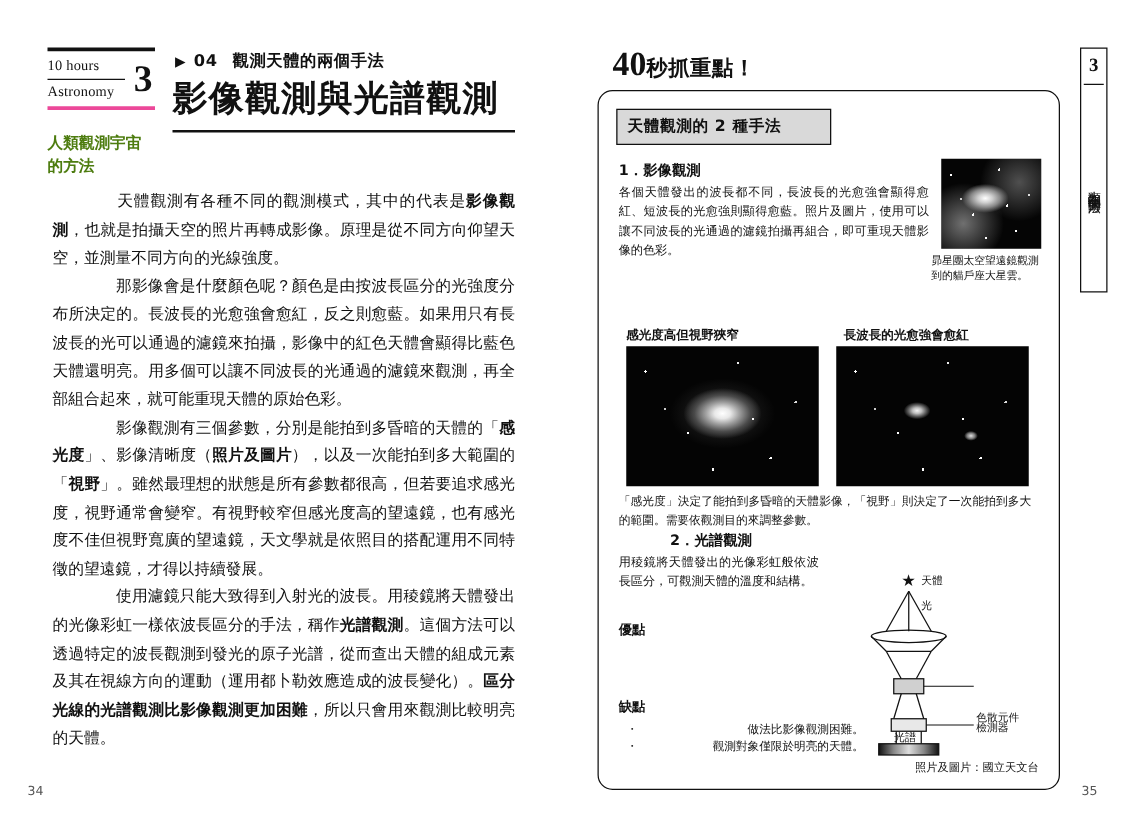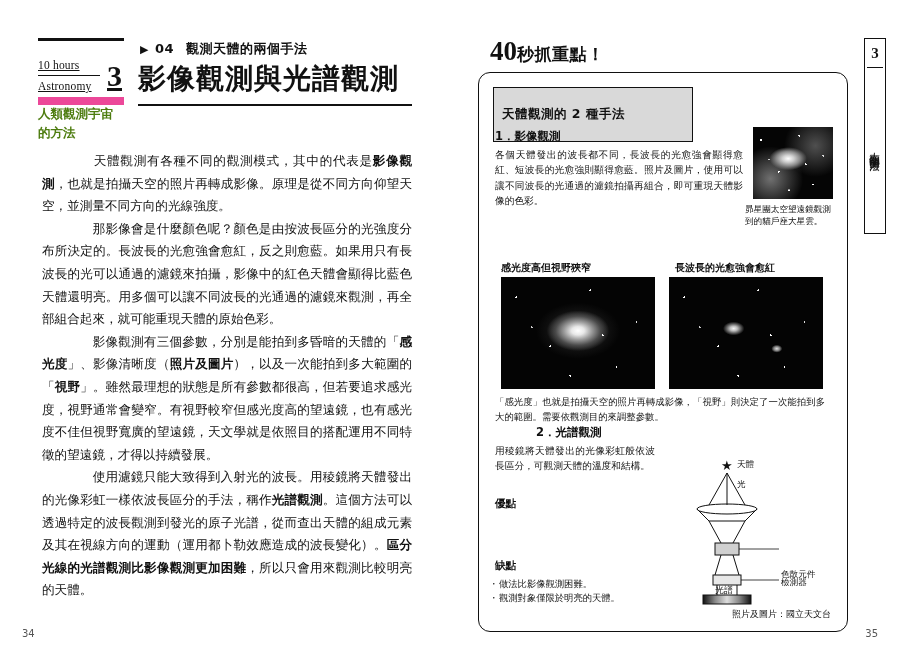--- a/index.html
+++ b/index.html
@@ -22,23 +22,23 @@
   }
   .page-left { left: 0; width: 450px; }
   .page-right { left: 450px; width: 450px; }
 
   
   .chapter-badge {
     position: absolute;
     left: 38px; top: 38px;
     width: 86px;
     border-top: 3px solid #111;
-    border-bottom: 8px solid #ec4899;
-    padding: 16px 0 3px 0;
-    display: flex; align-items: center; text-decoration: underline;
+    border-bottom: 3px solid #ec4899;
+    padding: 4px 0 3px 0;
+    display: flex; align-items: center;
   }
   .chapter-badge .lines {
     flex: 1;
     font-size: 11.5px; line-height: 16px;
     font-family: "Liberation Serif", serif;
     letter-spacing: .2px;
   }
   .chapter-badge .lines .l1 {
     border-bottom: 1px solid #111;
     padding-bottom: 2px;
@@ -143,26 +143,26 @@
     position: absolute;
     left: 28px; top: 72px;
     width: 370px; height: 560px;
     border: 1.6px solid #111;
     border-radius: 12px;
     background: #fff;
   }
   .panel-title {
     position: absolute;
     left: 14px; top: 14px;
-    width: 200px;
+    width: 172px;
     background: #d9d9d9;
     border: 1.2px solid #111;
     font-size: 12.5px;
     font-weight: bold;
-    padding: 18px 8px;
+    padding: 5px 8px;
     letter-spacing: .5px;
   }
   .sub-h {
     position: absolute;
     font-size: 11.5px;
     font-weight: bold;
   }
   .sub-h1 { left: 16px; top: 56px; }
   .sub-h2 { left: 16px; top: 352px; margin-left: 41px; }
   .para {
@@ -242,21 +242,21 @@
   }
   .pc1 { left: 16px; top: 424px; }
   .pc2 { left: 16px; top: 486px; }
   .bullets {
     position: absolute;
     font-size: 9.3px;
     line-height: 14.4px;
     width: 188px;
   }
   .bl1 { left: 16px; top: 442px; }
-  .bl2 { left: 12px; top: 504px; }
+  .bl2 { left: 24px; top: 504px; text-align: right; }
   .bullets div { position: relative; padding-left: 8px; }
   .bullets div::before {
     content: "・";
     position: absolute; left: -2px; top: 0;
   }
   
   .diagram {
     position: absolute;
     left: 206px; top: 386px;
     width: 150px; height: 160px;
@@ -343,21 +343,21 @@
       <div class="para para1">各個天體發出的波長都不同，長波長的光愈強會顯得愈紅、短波長的光愈強則顯得愈藍。照片及圖片，使用可以讓不同波長的光通過的濾鏡拍攝再組合，即可重現天體影像的色彩。</div>
 
       <div class="fig-photo neb"></div>
       <div class="caption cap-neb">昴星團太空望遠鏡觀測到的貓戶座大星雲。</div>
 
       <div class="fig-label lab-a">感光度高但視野狹窄</div>
       <div class="fig-label lab-b">長波長的光愈強會愈紅</div>
       <div class="fig-photo gal"></div>
       <div class="fig-photo gal2"></div>
 
-      <div class="note">「感光度」也就是拍攝天空的照片再轉成影像，「視野」則決定了一次能拍到多大的範圍。需要依觀測目的來調整參數。</div>
+      <div class="note">「感光度」決定了能拍到多昏暗的天體影像，「視野」則決定了一次能拍到多大的範圍。需要依觀測目的來調整參數。</div>
 
       <div class="sub-h sub-h2">2．光譜觀測</div>
       <div class="para para2">用稜鏡將天體發出的光像彩虹般依波長區分，可觀測天體的溫度和結構。</div>
 
       <div class="pros-cons pc1">優點</div>
 
       <div class="pros-cons pc2">缺點</div>
       <div class="bullets bl2">
         <div>做法比影像觀測困難。</div>
         <div>觀測對象僅限於明亮的天體。</div>

